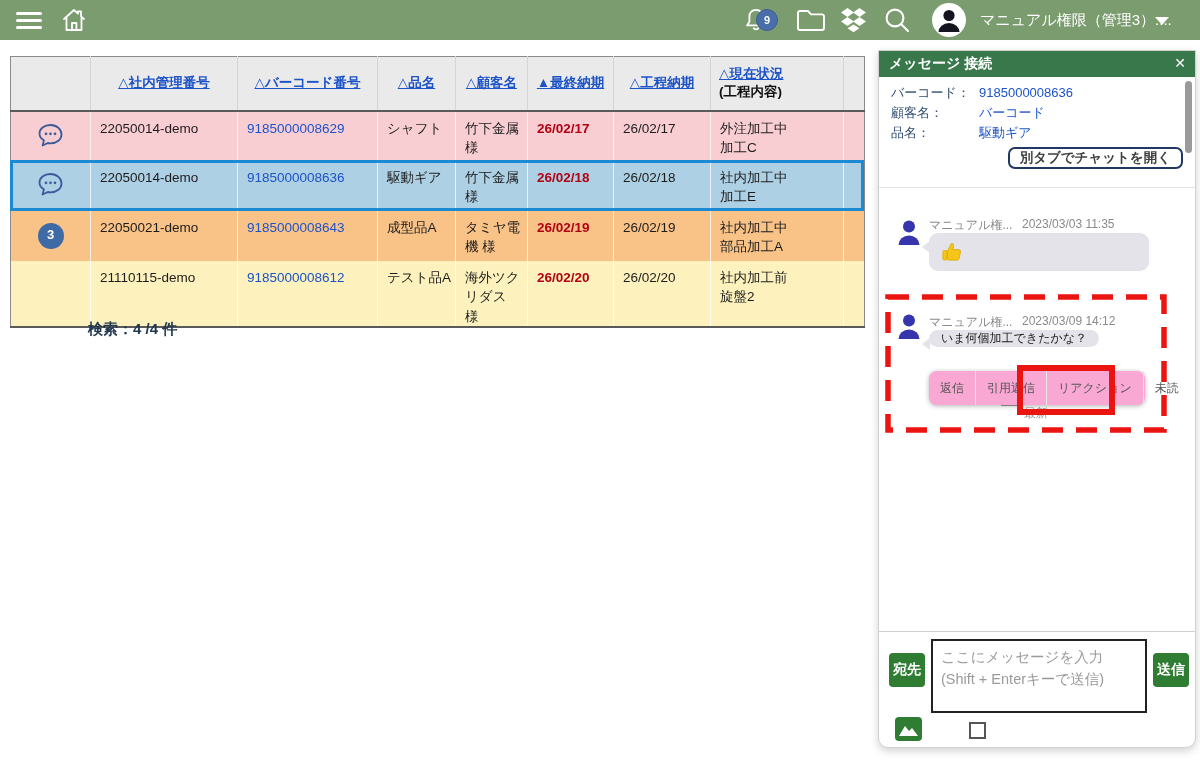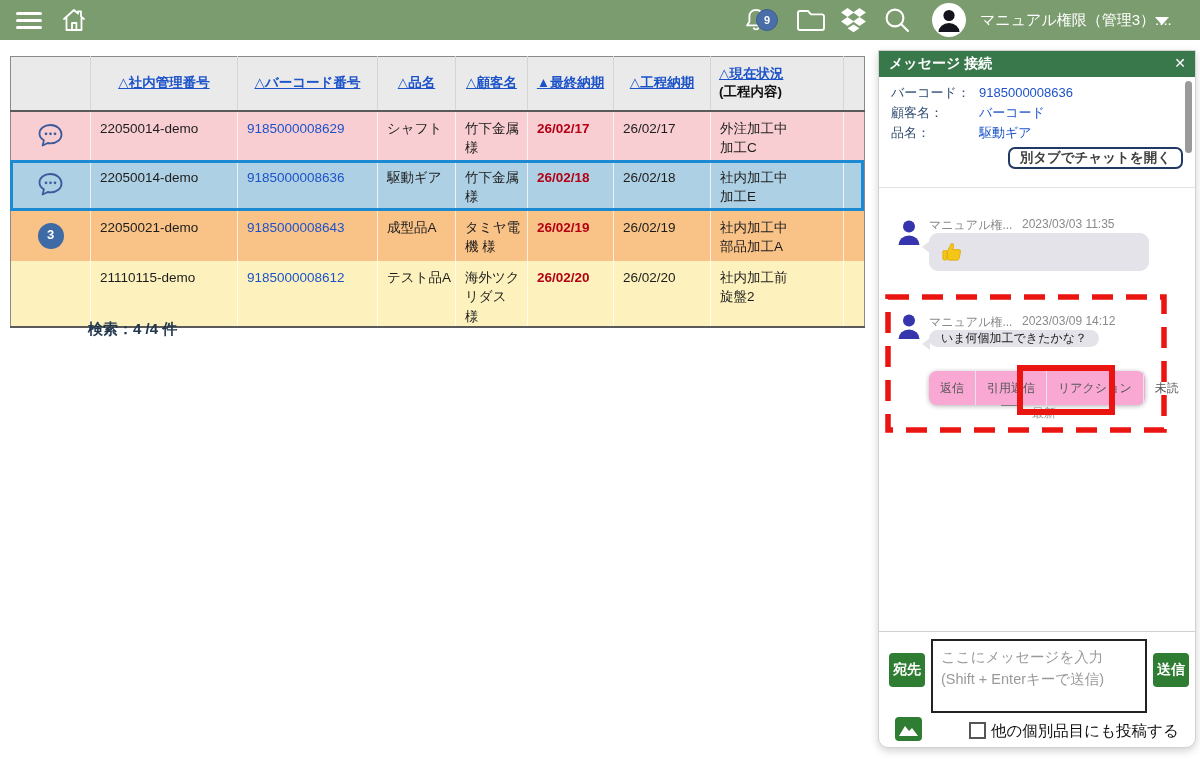--- a/index.html
+++ b/index.html
@@ -70,21 +70,21 @@
   .dash-rect { position:absolute; left:6px; top:243px; pointer-events:none; }
   .hl-rect { position:absolute; left:138px; top:314px; width:98px; height:50px;
     border:6px solid #ea1410; z-index:5; pointer-events:none; }
 
   .msg-toolbar { position:absolute; left:50px; top:320px; width:216px; height:34px; background:#f9a8d4;
     border-radius:8px; box-shadow:0 1px 5px rgba(0,0,0,.3); display:flex; align-items:stretch; z-index:2; }
   .tb-btn { flex:0 0 auto; display:flex; align-items:center; padding:0 11px; font-size:12px; color:#555;
     border-left:1px solid #e6e6e6; cursor:pointer; white-space:nowrap; }
   .tb-btn:first-child { border-left:none; }
   .latest-marker { position:absolute; left:122px; top:354px; z-index:1; color:#9a9a9a; font-size:12px;
-    display:flex; align-items:flex-start; gap:15px; }
+    display:flex; align-items:flex-start; gap:7px; }
   .latest-line { display:inline-block; width:16px; height:1px; background:#9a9a9a; }
 
   .composer-divider { position:absolute; left:0; top:580px; right:0; border-top:1px solid #cfcfcf; }
   .green-btn { position:absolute; width:36px; height:34px; background:#2e7d32; color:#fff; border:none;
     border-radius:4px; font-size:14px; font-weight:bold; cursor:pointer;
     display:flex; align-items:center; justify-content:center; font-family:inherit; }
   .msg-input { position:absolute; left:52px; top:588px; width:216px; height:74px; border:2px solid #222;
     resize:none; font-family:inherit; font-size:14.5px; padding:6px 8px; color:#333; line-height:1.5; }
   .msg-input::placeholder { color:#9a9a9a; }
   .img-btn { position:absolute; left:16px; top:666px; width:27px; height:24px; background:#2e7d32;
@@ -289,14 +289,13 @@
   <textarea class="msg-input" placeholder="ここにメッセージを入力
 (Shift + Enterキーで送信)" style=""></textarea>
   <button class="green-btn" style="left:274px;top:602px">送信</button>
 
   <div class="img-btn">
     <svg width="21" height="16" viewBox="0 0 21 16">
       <polygon points="1,15 7,5 11,10 14,7 20,15" fill="#fff"></polygon>
     </svg>
   </div>
   <input type="checkbox" class="post-checkbox" style="">
-  <div class="checkbox-label">他の個別品目にも投稿する</div>
 </div>
 
 </body></html>

